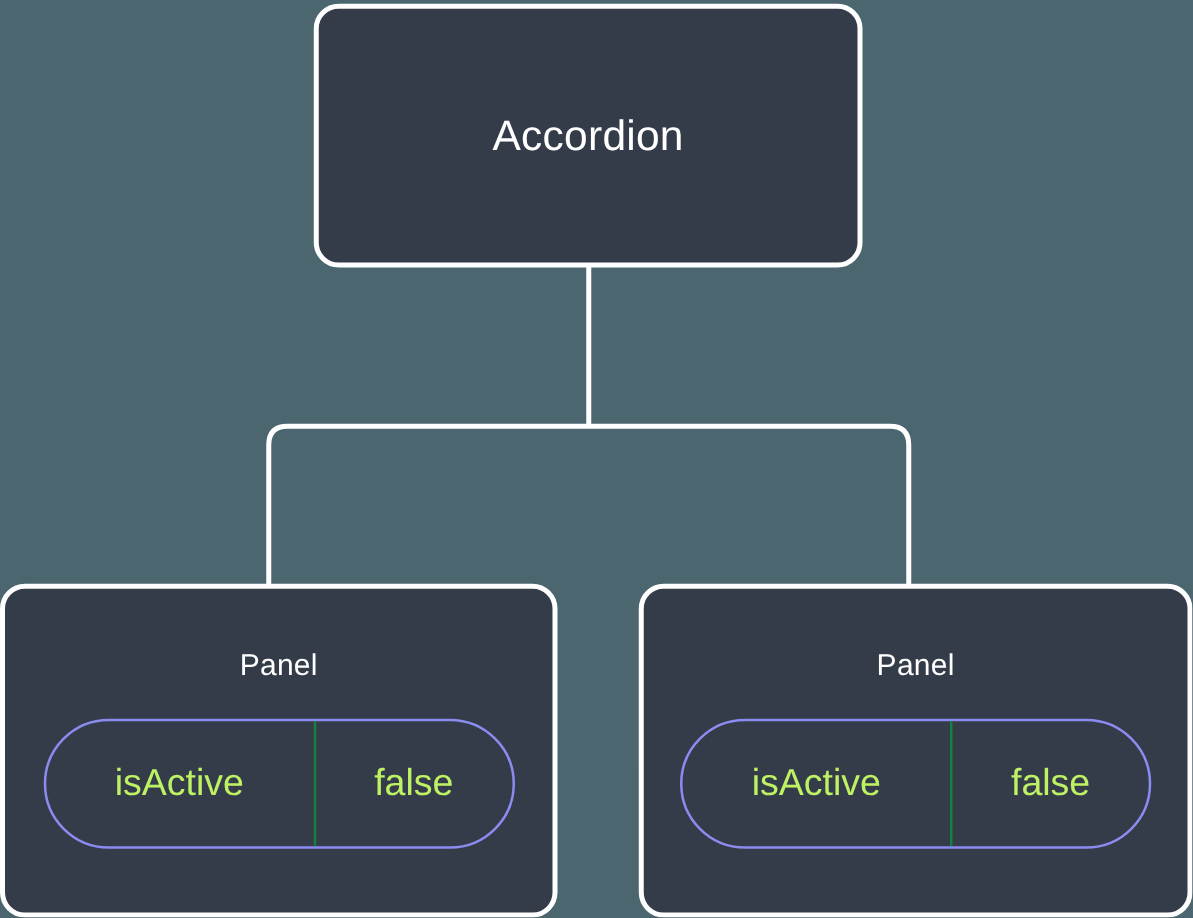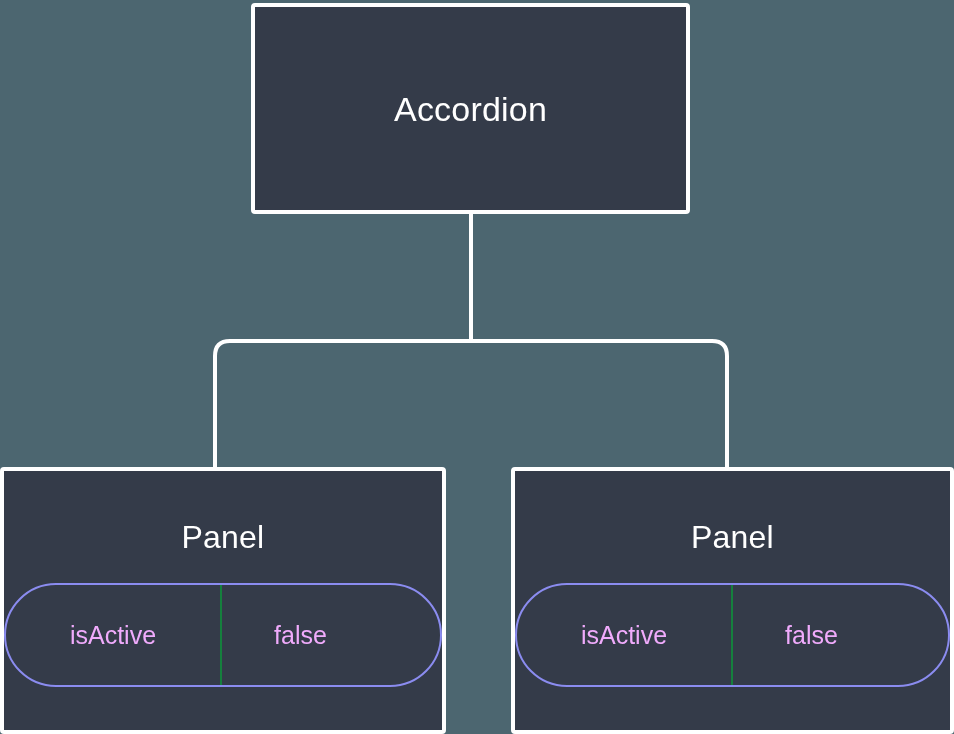--- a/index.html
+++ b/index.html
@@ -33,24 +33,25 @@
     z-index: 1;
     pointer-events: none;
   }
 
   
   .node {
     position: absolute;
     box-sizing: border-box;
     background: #343b49;
     border: 4px solid #ffffff;
-    border-radius: 4px;
+    border-radius: 20px;
     z-index: 2;
     display: flex;
     flex-direction: column;
+    align-items: center;
   }
 
   .node-root {
     left: 251px;
     top: 3px;
     width: 439px;
     height: 211px;
     justify-content: center;
   }
 
@@ -77,45 +78,45 @@
     font-size: 34px;
     font-weight: 400;
     letter-spacing: 0.2px;
     line-height: 1;
     text-align: center;
     white-space: nowrap;
   }
 
   .node-child-left .node-title,
   .node-child-right .node-title {
-    font-size: 32px;
+    font-size: 24px;
   }
 
   
   .prop-pill {
     margin-top: 30px;
     display: flex;
     align-items: stretch;
     box-sizing: border-box;
     height: 104px;
     border: 2px solid #8b8cf0;
     border-radius: 60px;
     color: #8b8cf0;
     overflow: hidden;
   }
 
   .prop-key,
   .prop-value {
     display: flex;
     align-items: center;
     justify-content: center;
-    font-size: 25px;
+    font-size: 30px;
     line-height: 1;
     white-space: nowrap;
-    color: #f0abfc;
+    color: #bef264;
   }
 
   .prop-key {
     width: 214px;
   }
 
   .prop-value {
     width: 157px;
     border-left: 2px solid #15803d;
   }

